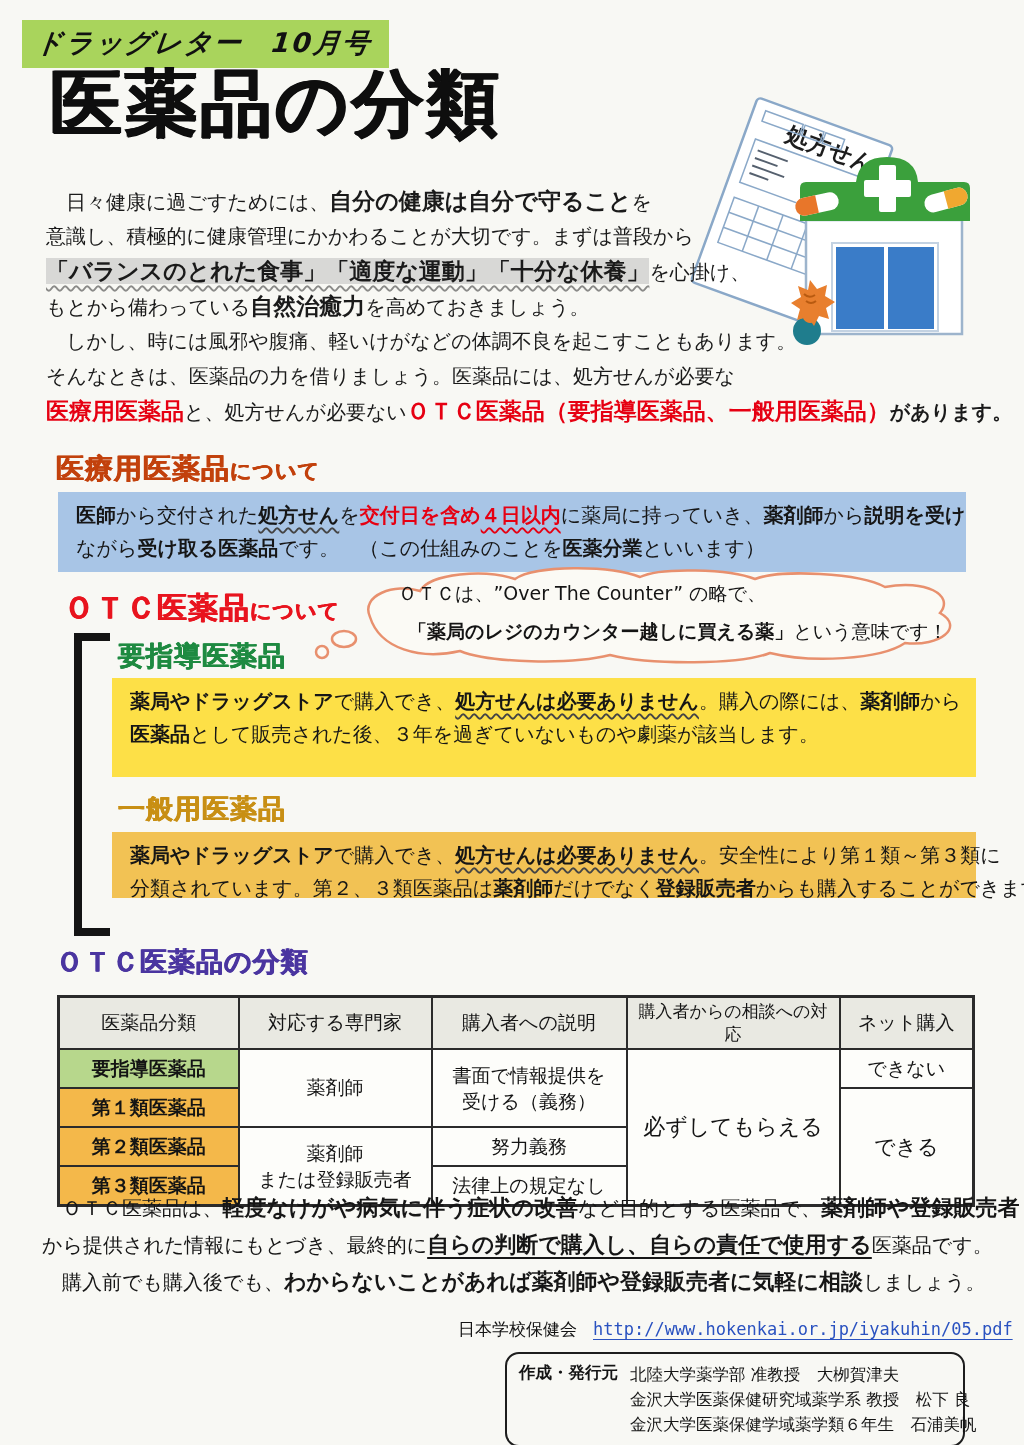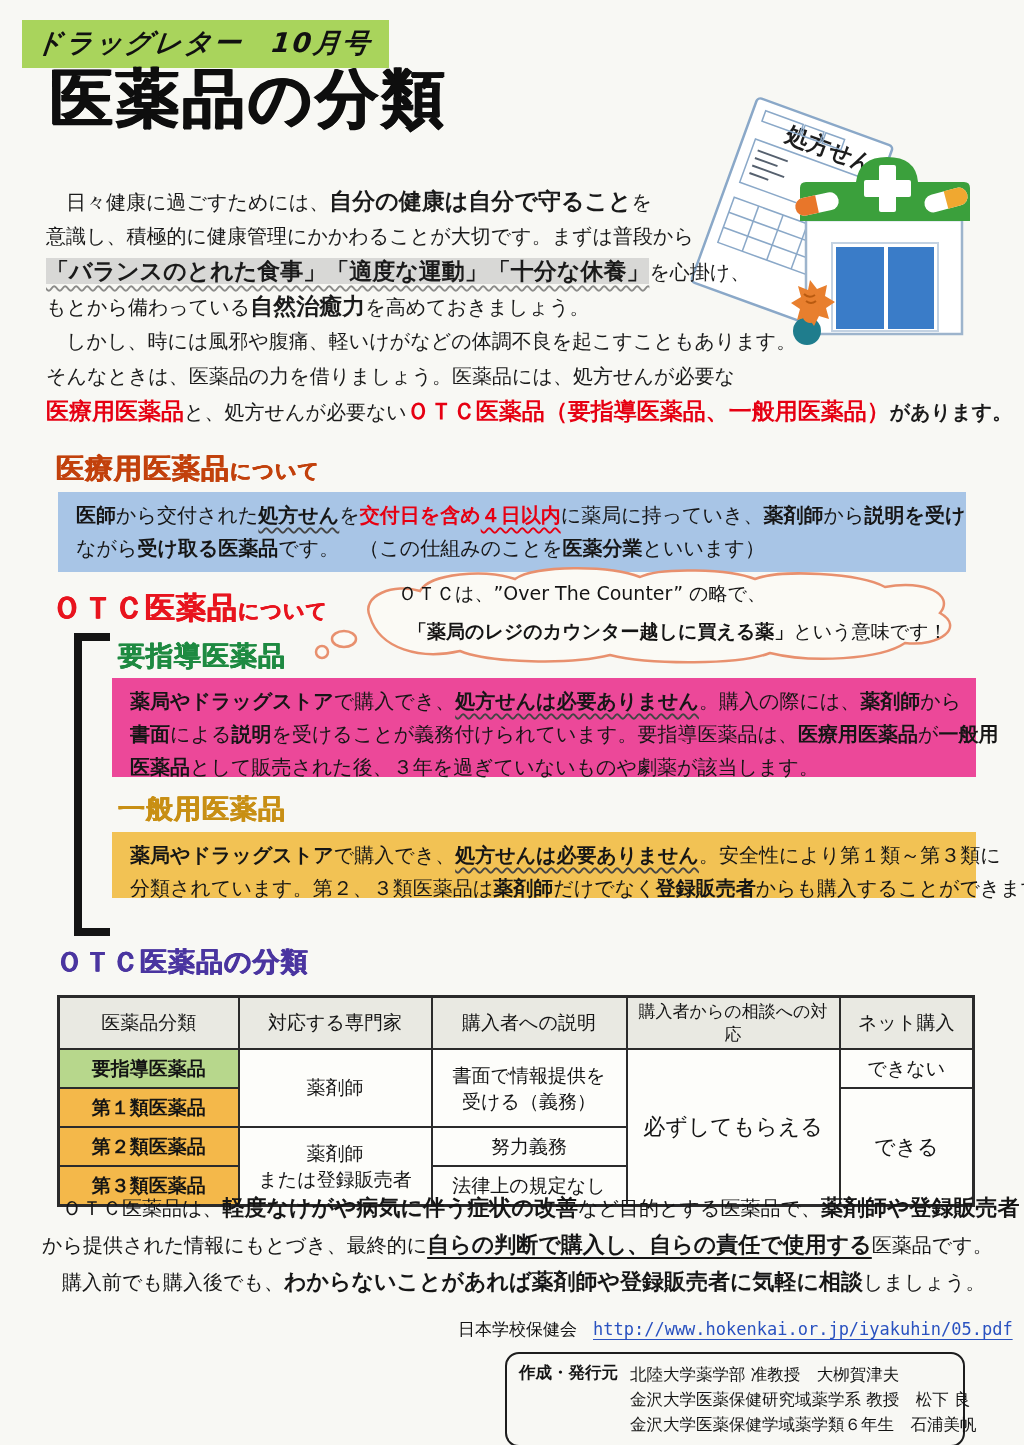--- a/index.html
+++ b/index.html
@@ -2,21 +2,21 @@
 <html lang="ja"><head>
 <meta charset="utf-8">
 <style>
   html,body{margin:0;padding:0;}
   body{background:#e9e9e6;font-family:"DejaVu Sans","Liberation Sans",sans-serif;}
   .page{position:relative;width:1024px;height:1445px;margin:0 auto;background:#f8f8f4;overflow:hidden;}
 
   
   .banner{position:absolute;left:22px;top:20px;background:#a9d45c;padding:5px 18px 7px 14px;}
   .banner span{font-size:27px;font-weight:900;font-style:italic;color:#111;letter-spacing:2px;display:inline-block;transform:skewX(-6deg);}
-  .page-title{position:absolute;left:50px;top:56px;font-size:63px;font-weight:900;color:#0e0e0e;letter-spacing:3px;
+  .page-title{position:absolute;left:50px;top:56px;font-size:72px;font-weight:900;color:#0e0e0e;letter-spacing:3px;
     text-shadow:1px 0 currentColor,-1px 0 currentColor,0 1px currentColor;}
 
   
   .tline{white-space:nowrap;}
   .n{font-weight:400;}
   .b{font-weight:900;}
   .big{font-weight:900;font-size:23px;}
   .red{color:#e60012;}
   .hl{background:#d8d8d6;text-decoration:underline wavy 1.5px #8a8a88;text-underline-offset:6px;}
   .wv{text-decoration:underline wavy 1.6px #444;text-underline-offset:5px;}
@@ -24,29 +24,29 @@
   .ul{text-decoration:underline 2px;text-underline-offset:5px;}
 
   .intro{position:absolute;left:46px;top:184px;font-size:20px;color:#1a1a1a;}
   .intro .tline{height:35px;line-height:35px;}
 
   .sec-heading{position:absolute;font-weight:900;letter-spacing:1px;
     text-shadow:.6px 0 currentColor,-.6px 0 currentColor;}
   .sec-heading .main{font-size:28px;}
   .sec-heading .suffix{font-size:21px;}
   .h-medical{left:56px;top:450px;color:#c2410c;}
-  .h-otc{left:52px;top:588px;color:#e8141e;}
+  .h-otc{left:64px;top:588px;color:#e8141e;}
   .h-otc .main{font-size:30px;}
   .h-guidance{left:118px;top:638px;color:#1e8a41;font-size:27px;}
   .h-general{left:118px;top:791px;color:#c88f14;font-size:27px;}
   .h-class{left:56px;top:944px;color:#4a35a0;font-size:27px;}
 
   .infobox{position:absolute;border-radius:0;font-size:20px;color:#161616;padding:7px 18px;}
   .box-blue{left:58px;top:492px;width:872px;height:66px;background:#a8c5e6;line-height:33px;}
-  .box-green{left:112px;top:678px;width:828px;height:85px;background:#ec4899;line-height:33px;}
+  .box-green{left:112px;top:678px;width:828px;height:85px;background:#fde047;line-height:33px;}
   .box-yellow{left:112px;top:832px;width:828px;height:52px;background:#f2c254;line-height:33px;}
 
   
   .bracket{position:absolute;left:74px;top:633px;width:28px;height:287px;
     border-left:8px solid #141414;border-top:8px solid #141414;border-bottom:8px solid #141414;}
 
   
   .bubble{position:absolute;left:300px;top:565px;width:675px;height:102px;}
   .bubble svg{position:absolute;left:0;top:0;}
   .bubble .bl1{position:absolute;left:98px;top:16px;font-size:19px;color:#141414;}
@@ -169,21 +169,20 @@
     </svg>
     <div class="bl1"><span class="n">ＯＴＣは、”Over The Counter” の略で、</span></div>
     <div class="bl2"><span class="b">「薬局のレジのカウンター越しに買える薬」</span><span class="n">という意味です！</span></div>
   </div>
 
   <div class="bracket"></div>
 
   <div class="sec-heading h-guidance">要指導医薬品</div>
   <div class="infobox box-green">
     <div class="tline"><span class="b">薬局やドラッグストア</span><span class="n">で購入でき、</span><span class="b wv">処方せんは必要ありません</span><span class="n">。購入の際には、</span><span class="b">薬剤師</span><span class="n">から</span></div>
-    <div class="tline"><span class="b">書面</span><span class="n">による</span><span class="b">説明</span><span class="n">を受けることが義務付けられています。要指導医薬品は、</span><span class="b">医療用医薬品</span><span class="n">が</span><span class="b">一般用</span></div>
     <div class="tline"><span class="b">医薬品</span><span class="n">として販売された後、３年を過ぎていないものや劇薬が該当します。</span></div>
   </div>
 
   <div class="sec-heading h-general">一般用医薬品</div>
   <div class="infobox box-yellow">
     <div class="tline"><span class="b">薬局やドラッグストア</span><span class="n">で購入でき、</span><span class="b wv">処方せんは必要ありません</span><span class="n">。安全性により第１類～第３類に</span></div>
     <div class="tline"><span class="n">分類されています。第２、３類医薬品は</span><span class="b">薬剤師</span><span class="n">だけでなく</span><span class="b">登録販売者</span><span class="n">からも購入することができます</span></div>
   </div>
 
   <div class="sec-heading h-class">ＯＴＣ医薬品の分類</div>

